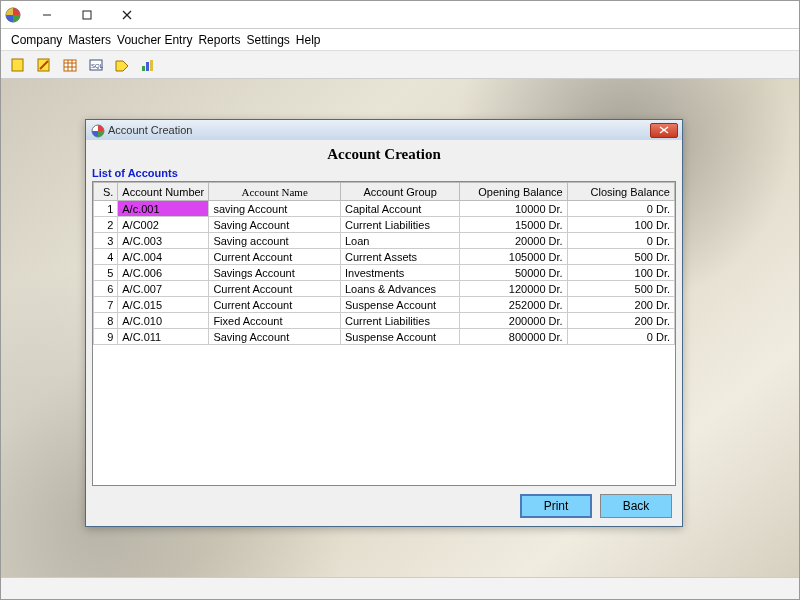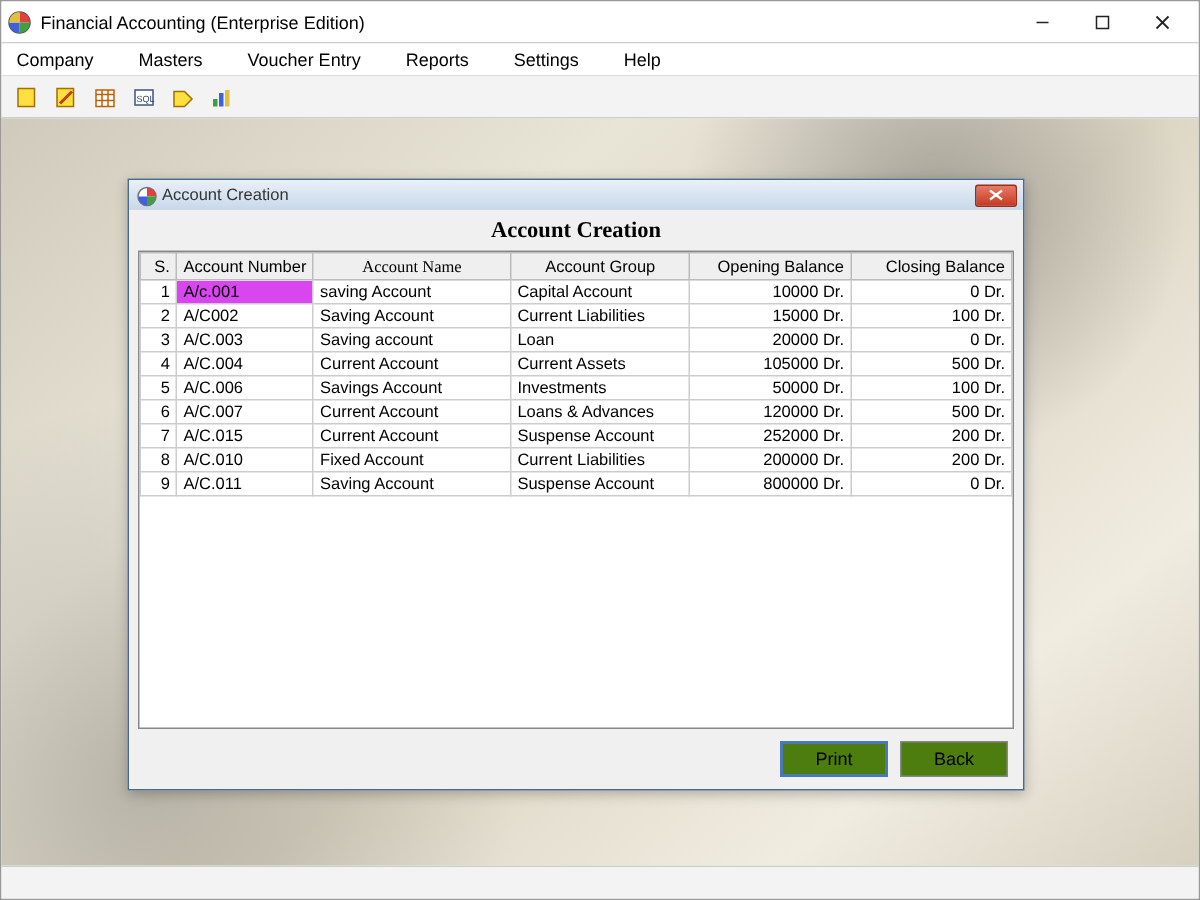--- a/index.html
+++ b/index.html
@@ -3,42 +3,42 @@
 <meta charset="utf-8">
 <style>
   * { box-sizing: border-box; margin: 0; padding: 0; font-family: "Segoe UI", Tahoma, sans-serif; }
   body { width: 800px; height: 600px; overflow: hidden; background: #fff; }
   .main-window { width: 800px; height: 600px; border: 1px solid #999; display: flex; flex-direction: column; background: #fff; }
   .titlebar { height: 28px; display: flex; align-items: center; background: #fff; border-bottom: 1px solid #ccc; padding: 0 4px; }
   .titlebar .app-icon { width: 16px; height: 16px; margin-right: 6px; }
   .titlebar .title { font-size: 12px; flex: 1; }
   .win-controls { display: flex; gap: 0; }
   .win-btn { width: 40px; height: 24px; display: flex; align-items: center; justify-content: center; font-size: 12px; cursor: pointer; }
-  .menubar { height: 22px; display: flex; align-items: center; padding: 0 10px; gap: 30px; font-size: 12px; border-bottom: 1px solid #ddd; background: #fff; }
+  .menubar { height: 22px; display: flex; align-items: center; padding: 0 10px; gap: 6px; font-size: 12px; border-bottom: 1px solid #ddd; background: #fff; }
   .menubar span { cursor: pointer; }
   .toolbar { height: 28px; display: flex; align-items: center; padding: 2px 6px; gap: 4px; background: #f3f3f3; border-bottom: 1px solid #ccc; }
   .tool-btn { width: 22px; height: 20px; display: flex; align-items: center; justify-content: center; border: 1px solid transparent; cursor: pointer; }
   .mdi-area { flex: 1; position: relative; background: linear-gradient(140deg, #cfcabc 0%, #e8e4d6 30%, #dcd6c4 55%, #f0ece0 80%, #d6d0c0 100%); overflow: hidden; }
   .mdi-area::before { content:""; position:absolute; inset:0; background: radial-gradient(circle at 78% 12%, rgba(60,60,60,0.35) 0, rgba(0,0,0,0) 22%), radial-gradient(circle at 12% 88%, rgba(60,60,60,0.25) 0, rgba(0,0,0,0) 30%); }
   .child-window { position: absolute; left: 84px; top: 40px; width: 598px; height: 408px; background: #f0f0f0; border: 1px solid #4a6a8a; display: flex; flex-direction: column; box-shadow: 0 2px 8px rgba(0,0,0,0.25); }
   .child-titlebar { height: 20px; background: linear-gradient(to bottom, #e9f0f8, #c8d8ea); display: flex; align-items: center; padding: 0 4px; font-size: 11px; color: #333; }
   .child-titlebar .app-icon { width: 14px; height: 14px; margin-right: 4px; }
   .child-titlebar .spacer { flex: 1; }
   .close-box { width: 28px; height: 15px; background: linear-gradient(to bottom, #e87a66, #c83a20); border: 1px solid #9c2b18; border-radius: 2px; color: #fff; font-size: 10px; font-weight: bold; display: flex; align-items: center; justify-content: center; cursor: pointer; }
   .child-header { text-align: center; font-weight: bold; font-size: 15px; font-family: "Times New Roman", serif; padding: 6px 0 4px 0; background: #f0f0f0; }
   .child-body { flex: 1; padding: 0 6px 6px 6px; display: flex; flex-direction: column; }
   .list-title { font-size: 11px; font-weight: bold; color: #1020d0; margin-bottom: 2px; }
   .grid { border: 1px solid #888; background: #fff; flex: 1; overflow: hidden; }
   table { width: 100%; border-collapse: collapse; font-size: 11px; }
   th { background: #efefef; border: 1px solid #bbb; font-weight: normal; text-align: center; padding: 1px 4px; height: 18px; }
   td { border: 1px solid #ccc; padding: 1px 4px; height: 16px; white-space: nowrap; overflow: hidden; }
   td.num, th.num { text-align: right; }
   tr.sel td.acnum { background: #d946ef; }
   .button-row { display: flex; justify-content: flex-end; gap: 8px; padding: 8px 4px 2px 4px; }
-  .btn { width: 72px; height: 24px; font-size: 12px; background: #4d7c0f; border: 1px solid #888; cursor: pointer; }
+  .btn { width: 72px; height: 24px; font-size: 12px; background: #7dd3fc; border: 1px solid #888; cursor: pointer; }
   .btn.primary { border: 2px solid #4a78b8; }
   .statusbar { height: 22px; border-top: 1px solid #ccc; background: #f3f3f3; }
   .col-s { width: 24px; text-align: right; }
   .col-acnum { width: 90px; }
   .col-name { width: 130px; font-family: Liberation Serif, serif; }
   .col-group { width: 118px; }
   .col-open { width: 106px; }
   .col-close { width: 106px; }
   svg.logo { width: 16px; height: 16px; }
 </style>
@@ -50,21 +50,20 @@
   <div class="titlebar">
     <span class="app-icon">
       <svg class="logo" viewBox="0 0 16 16">
           <circle cx="8" cy="8" r="7" fill="#fff" stroke="#555"></circle>
           <path d="M8 1 A7 7 0 0 1 15 8 L8 8 Z" fill="#e04040"></path>
           <path d="M8 8 L15 8 A7 7 0 0 1 8 15 Z" fill="#40a040"></path>
           <path d="M8 8 L8 15 A7 7 0 0 1 1 8 Z" fill="#4060e0"></path>
           <path d="M8 8 L1 8 A7 7 0 0 1 8 1 Z" fill="#e0c040"></path>
         </svg>
     </span>
-    <span class="title">Financial Accounting (Enterprise Edition)</span>
     <div class="win-controls">
       <div class="win-btn">
           <svg width="10" height="10">
             <line x1="1" y1="5" x2="9" y2="5" stroke="#222" stroke-width="1"></line>
           </svg>
         </div>
       <div class="win-btn">
           <svg width="10" height="10">
             <rect x="1" y="1" width="8" height="8" fill="none" stroke="#222" stroke-width="1"></rect>
           </svg>
@@ -146,20 +145,21 @@
           <svg width="10" height="8">
               <line x1="1" y1="1" x2="9" y2="7" stroke="#fff" stroke-width="1.5"></line>
               <line x1="9" y1="1" x2="1" y2="7" stroke="#fff" stroke-width="1.5"></line>
             </svg>
         </div>
       </div>
 
       <div class="child-header">Account Creation</div>
 
       <div class="child-body">
+        <div class="list-title">List of Accounts</div>
         <div class="grid">
           <table>
             <thead>
               <tr>
                 <th class="col-s num">S.</th>
                 <th class="col-acnum">Account Number</th>
                 <th class="col-name">Account Name</th>
                 <th class="col-group">Account Group</th>
                 <th class="col-open num">Opening Balance</th>
                 <th class="col-close num">Closing Balance</th>

